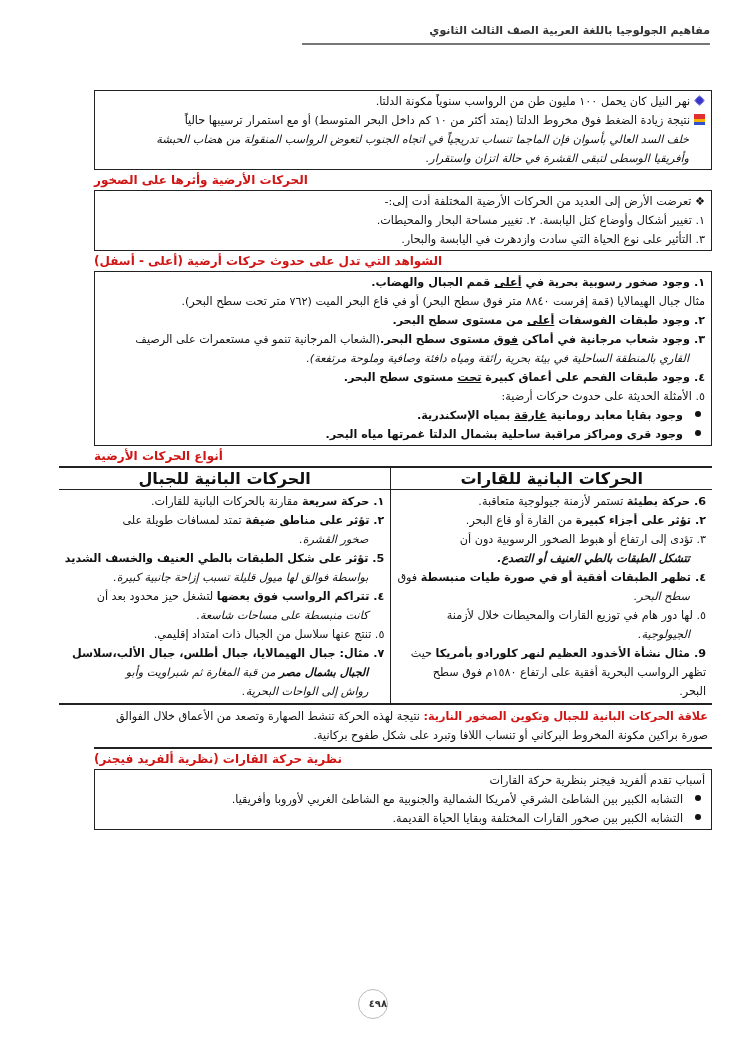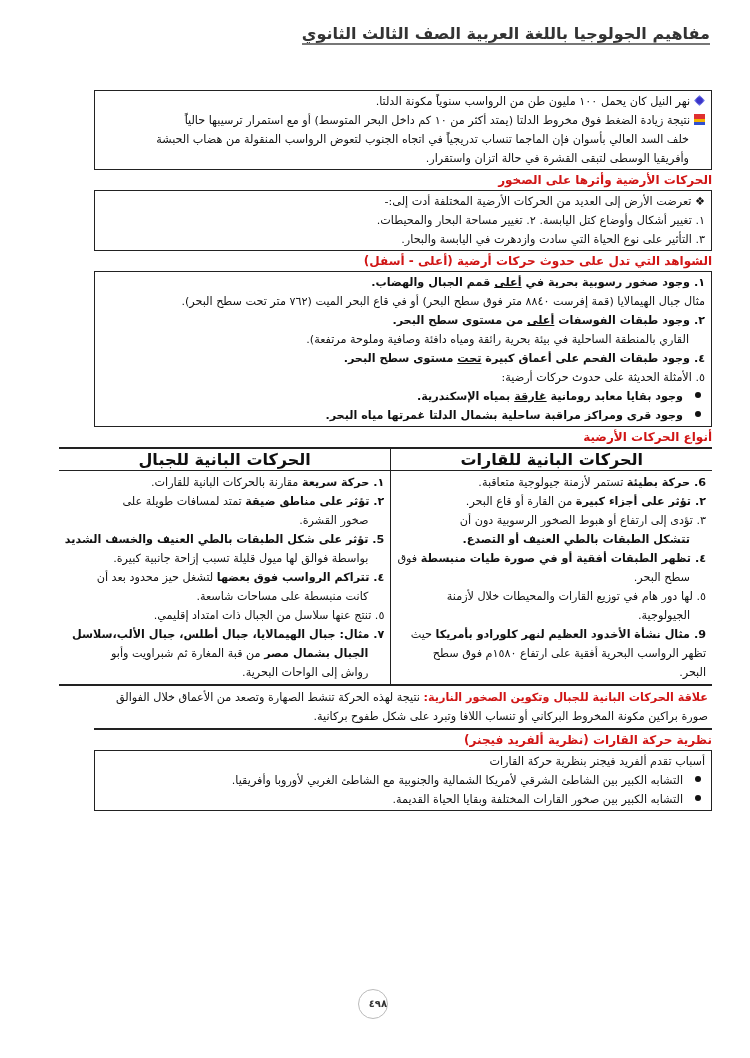--- a/index.html
+++ b/index.html
@@ -1,24 +1,24 @@
 <!DOCTYPE html>
 <html><head>
 <meta charset="utf-8">
 <style>
   * { box-sizing: border-box; margin: 0; padding: 0; }
   html, body { width: 750px; height: 1058px; background: #ffffff; }
   body { font-family: "DejaVu Sans", "Liberation Sans", sans-serif; color: #111; position: relative; overflow: hidden; direction: rtl; }
-  .header-title { position: absolute; top: 24px; right: 40px; font-size: 16px; font-weight: bold; color: #333; text-align: right; }
+  .header-title { position: absolute; top: 24px; right: 40px; font-size: 11px; font-weight: bold; color: #333; text-align: right; }
   .header-rule { position: absolute; top: 43px; right: 40px; width: 408px; height: 2px; background: #777; }
   .page { position: absolute; top: 77px; left: 94px; width: 618px; font-size: 11.2px; line-height: 19px; margin-top: 13px; }
   .box { border: 1.5px solid #222; padding: 1px 6px 1px 8px; }
-  .sec-title { text-align: right; color: #d01515; font-weight: bold; font-size: 12px; line-height: 20px; }
+  .sec-title { text-align: left; color: #d01515; font-weight: bold; font-size: 12px; line-height: 20px; }
   .line { white-space: nowrap; overflow: hidden; }
-  .indent { padding-right: 16px; }
+  .indent { padding-right: 16px; font-style: italic; }
   .b { font-weight: bold; }
   .u { text-decoration: underline; }
   .red { color: #d01515; font-weight: bold; }
   .ico { display: inline-block; width: 11px; height: 11px; margin-left: 4px; vertical-align: -1px; }
   .ico-diamond { background: radial-gradient(circle, #3b34c8 35%, #8fa3ff 70%); clip-path: polygon(50% 0, 100% 50%, 50% 100%, 0 50%); }
   .ico-flag { background: linear-gradient(#e03030 0 45%, #f2b400 45% 70%, #3050d0 70%); clip-path: polygon(0 0, 100% 0, 100% 100%, 0 100%); }
   .bullet-dot { display: inline-block; width: 6px; height: 6px; border-radius: 50%; background: #111; margin: 0 4px 1px 12px; vertical-align: 1px; }
   table.types { width: 100%; border-collapse: collapse; border-top: 2px solid #222; border-bottom: 2px solid #222; }
   table.types th { font-weight: bold; font-size: 16px; border-bottom: 1.5px solid #222; padding: 1px 4px; }
   table.types td { vertical-align: top; padding: 2px 6px; width: 50%; }
@@ -46,20 +46,21 @@
     <div class="line">❖ تعرضت الأرض إلى العديد من الحركات الأرضية المختلفة أدت إلى:-</div>
     <div class="line">١. تغيير أشكال وأوضاع كتل اليابسة. ٢. تغيير مساحة البحار والمحيطات.</div>
     <div class="line">٣. التأثير على نوع الحياة التي سادت وازدهرت في اليابسة والبحار.</div>
   </div>
 
   <div class="sec-title">الشواهد التي تدل على حدوث حركات أرضية (أعلى - أسفل)</div>
   <div class="box">
     <div class="line b"><span>١. وجود صخور رسوبية بحرية في </span><span class="u">أعلى</span><span> قمم الجبال والهضاب.</span></div>
     <div class="line">مثال جبال الهيمالايا (قمة إفرست ٨٨٤٠ متر فوق سطح البحر) أو في قاع البحر الميت (٧٦٢ متر تحت سطح البحر).</div>
     <div class="line b"><span>٢. وجود طبقات الفوسفات </span><span class="u">أعلى</span><span> من مستوى سطح البحر.</span></div>
+    <div class="line"><span class="b">٣. وجود شعاب مرجانية في أماكن </span><span class="b u">فوق</span><span class="b"> مستوى سطح البحر.</span><span>(الشعاب المرجانية تنمو في مستعمرات على الرصيف</span></div>
     <div class="line indent">القاري بالمنطقة الساحلية في بيئة بحرية رائقة ومياه دافئة وصافية وملوحة مرتفعة).</div>
     <div class="line b"><span>٤. وجود طبقات الفحم على أعماق كبيرة </span><span class="u">تحت</span><span> مستوى سطح البحر.</span></div>
     <div class="line">٥. الأمثلة الحديثة على حدوث حركات أرضية:</div>
     <div class="line b"><span class="bullet-dot"></span><span>وجود بقايا معابد رومانية </span><span class="u">غارقة</span><span> بمياه الإسكندرية.</span></div>
     <div class="line b"><span class="bullet-dot"></span><span>وجود قرى ومراكز مراقبة ساحلية بشمال الدلتا غمرتها مياه البحر.</span></div>
   </div>
 
   <div class="sec-title">أنواع الحركات الأرضية</div>
   <table class="types">
     <thead>

